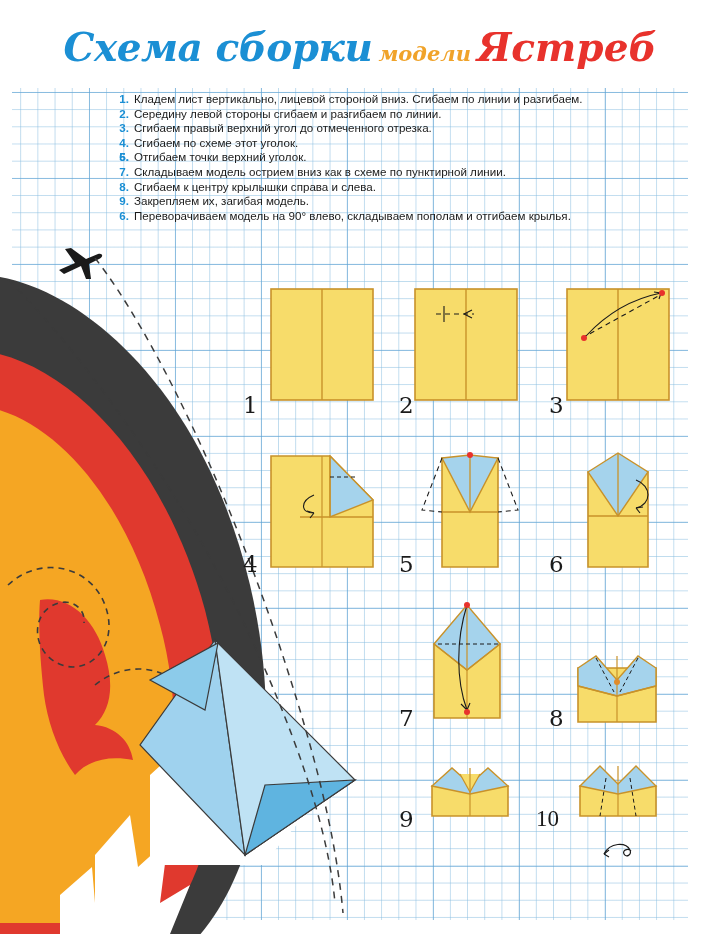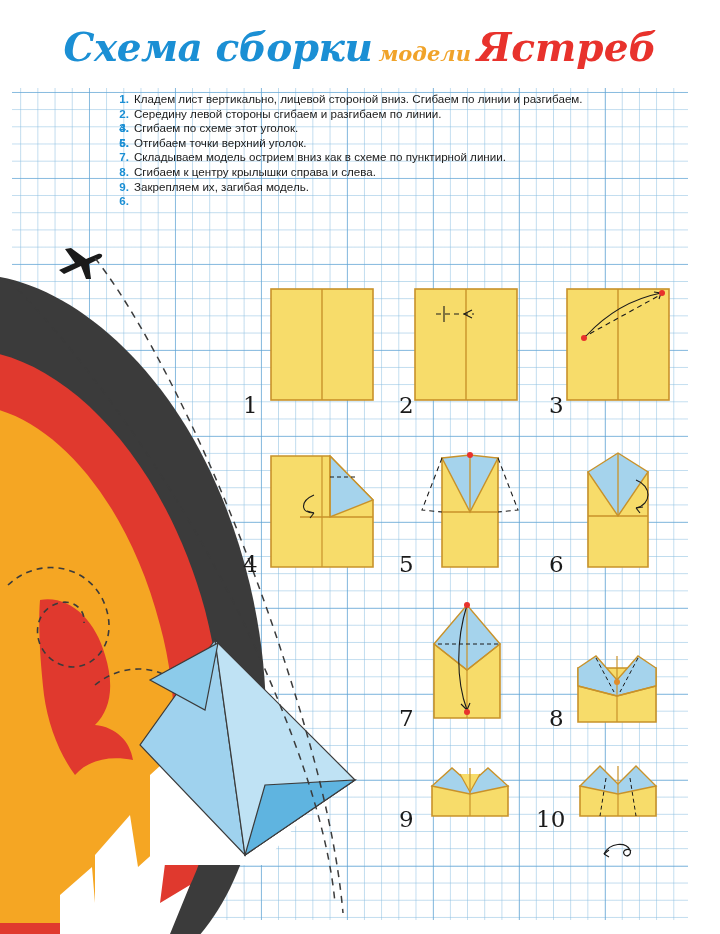--- a/index.html
+++ b/index.html
@@ -99,28 +99,28 @@
   <div id="whitebottom"></div>
 
   <div id="title">
     <span class="t1">Схема сборки</span><span class="t2">модели</span><span class="t3">Ястреб</span>
   </div>
 
   <div id="steps">
     <ol>
       <li><span class="num">1.</span><span>Кладем лист вертикально, лицевой стороной вниз. Сгибаем по линии и разгибаем.</span></li>
       <li><span class="num">2.</span><span>Середину левой стороны сгибаем и разгибаем по линии.</span></li>
-      <li><span class="num">3.</span></li>
+      <li><span class="num">3.</span><span>Сгибаем правый верхний угол до отмеченного отрезка.</span></li>
       <li><span class="num">4.</span><span>Сгибаем по схеме этот уголок.</span></li>
       <li><span class="num">5.</span></li>
       <li><span class="num">6.</span><span>Отгибаем точки верхний уголок.</span></li>
       <li><span class="num">7.</span><span>Складываем модель острием вниз как в схеме по пунктирной линии.</span></li>
       <li><span class="num">8.</span><span>Сгибаем к центру крылышки справа и слева.</span></li>
       <li><span class="num">9.</span><span>Закрепляем их, загибая модель.</span></li>
-      <li><span class="num">6.</span></li>
+      <li><span class="num">6.</span><span>Переворачиваем модель на 90° влево, складываем пополам и отгибаем крылья.</span></li>
     </ol>
   </div>
 
   <svg id="art" viewBox="0 0 380 679">
     <defs>
       <clipPath id="artclip">
           <rect x="0" y="0" width="380" height="679"></rect>
         </clipPath>
     </defs>
     <g clip-path="url(#artclip)">
@@ -250,20 +250,20 @@
   </svg>
   <div class="fignum" style="left:399px;top:806px;">9</div>
 
   <svg class="fig" style="left:566px;top:760px;width:104px;height:60px;" viewBox="0 0 104 60">
     <path d="M14,26 L90,26 L90,56 L14,56 Z" fill="#f7dc6a" stroke="#c8922a" stroke-width="1.6"></path>
     <path d="M14,26 L34,6 L52,24 L70,6 L90,26 L52,34 Z" fill="#a5d3ec" stroke="#c8922a" stroke-width="1.4"></path>
     <line x1="52" y1="6" x2="52" y2="56" stroke="#c8922a" stroke-width="1.2"></line>
     <line x1="40" y1="18" x2="34" y2="56" stroke="#1a1a1a" stroke-width="1" stroke-dasharray="4 3"></line>
     <line x1="64" y1="18" x2="70" y2="56" stroke="#1a1a1a" stroke-width="1" stroke-dasharray="4 3"></line>
   </svg>
-  <div class="fignum" style="left:536px;top:806px;">10</div>
+  <div class="fignum" style="left:536px;top:806px;font-family:Liberation Serif, serif;">10</div>
 
   <svg class="fig" style="left:600px;top:838px;width:36px;height:22px;" viewBox="0 0 36 22">
     <path d="M4,16 C10,4 26,4 30,12 C32,17 26,20 24,16 C22,12 28,10 31,13" fill="none" stroke="#1a1a1a" stroke-width="1.2"></path>
     <path d="M4,16 L9,12 M4,16 L9,19" fill="none" stroke="#1a1a1a" stroke-width="1.2"></path>
   </svg>
 
 </div>
 
 </body></html>

